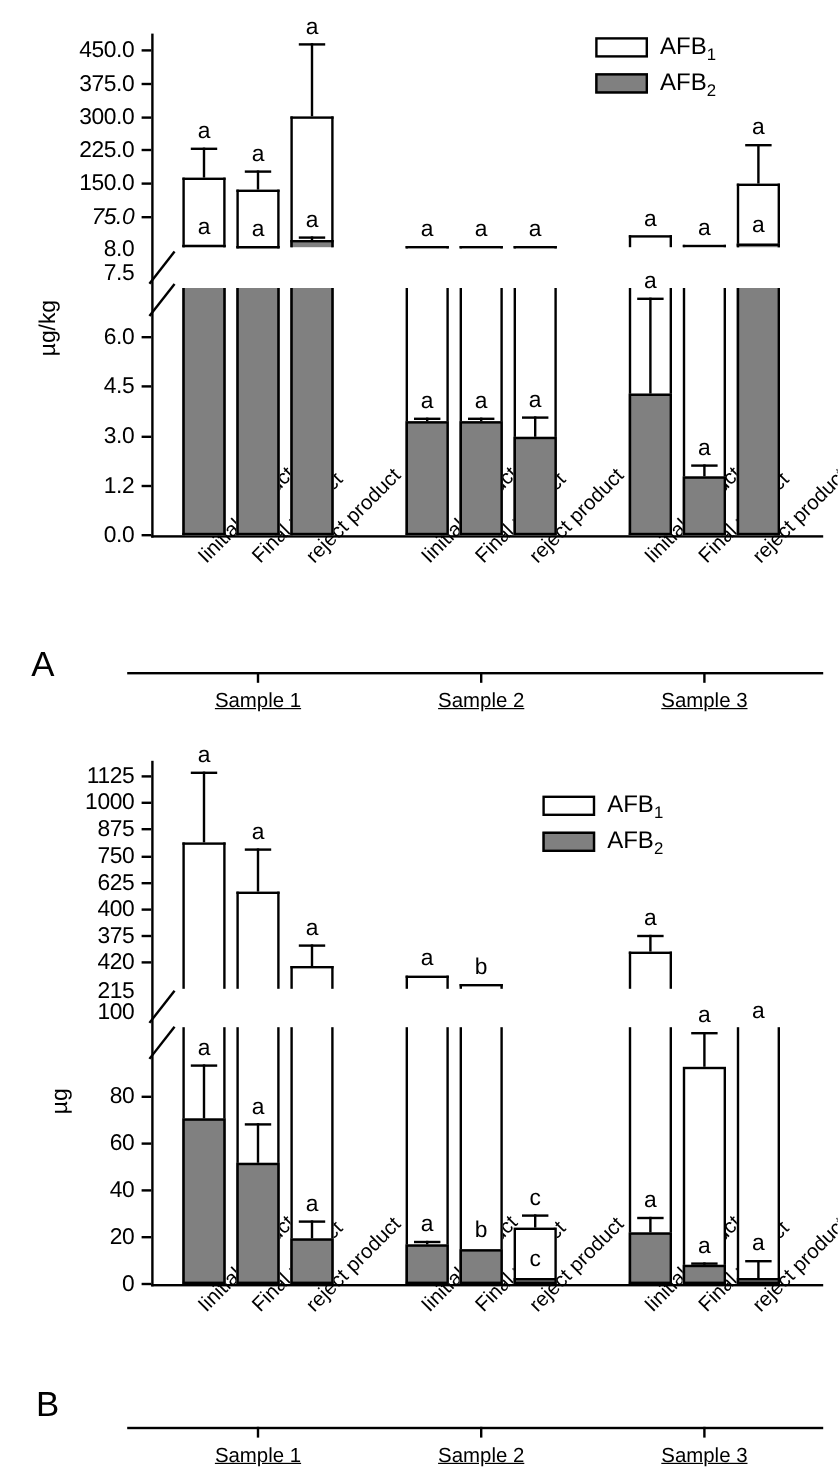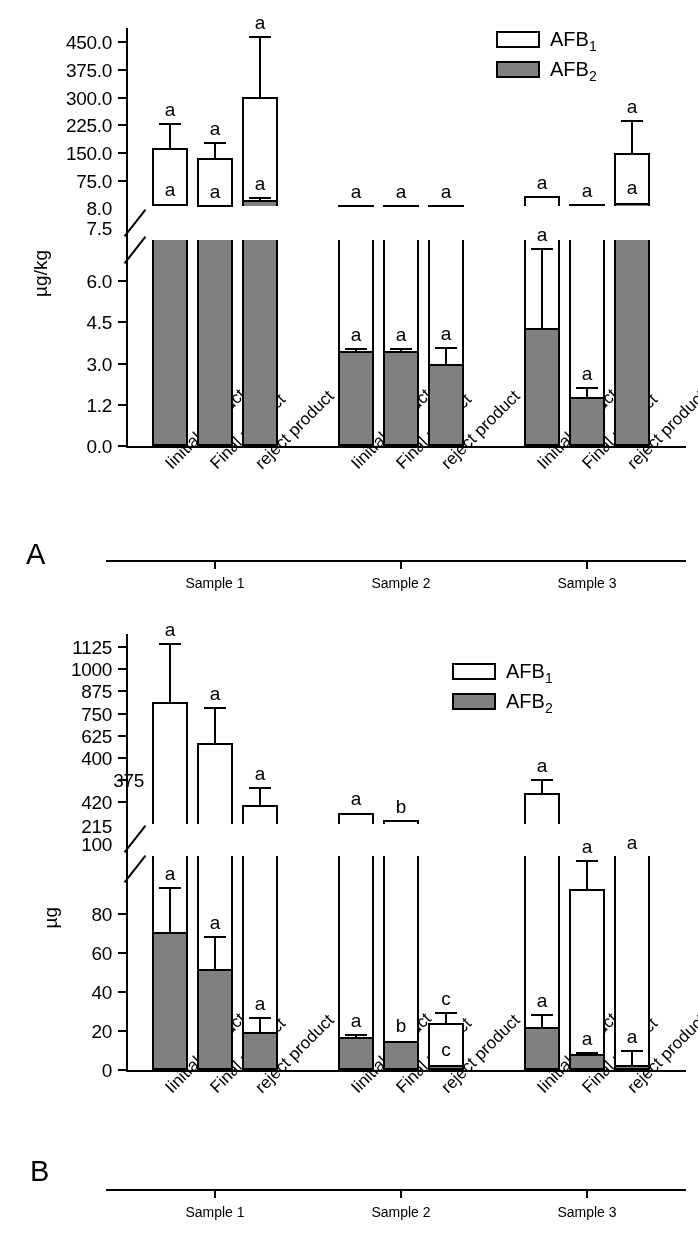--- a/index.html
+++ b/index.html
@@ -32,22 +32,22 @@
   .breakmark{position:absolute;width:2px;height:34px;background:#000;
              transform:rotate(38deg);transform-origin:50% 50%;}
 
   
   .xlabel{position:absolute;font-size:17px;line-height:17px;white-space:nowrap;
           transform-origin:0 0;transform:rotate(-45deg);}
 
   
   .grouprule{position:absolute;height:2px;background:#000;}
   .grouptick{position:absolute;width:2px;height:9px;background:#000;}
-  .grouplabel{position:absolute;font-size:14px;line-height:19px;
-              text-align:center;transform:translateX(-50%);white-space:nowrap;}
+  .grouplabel{position:absolute;font-size:17px;line-height:19px;
+              text-align:center;transform:translateX(-50%);white-space:nowrap;text-decoration:underline;}
   .panel-letter{position:absolute;font-size:29px;line-height:29px;}
 
   
   .legend{position:absolute;}
   .legend-row{position:relative;height:24px;margin-bottom:6px;}
   .legend-swatch{position:absolute;left:0;top:3px;width:44px;height:17px;
                  box-sizing:border-box;border:2px solid #000;}
   .legend-swatch.afb1{background:#fff;}
   .legend-swatch.afb2{background:#808080;}
   .legend-text{position:absolute;left:54px;top:0;font-size:20px;line-height:23px;
@@ -70,21 +70,21 @@
       <div class="ticklabel" style="left: 0px; width: 112px; top: 41.9208px;">450.0</div>
       <div class="tick" style="left: 118px; top: 68.7623px;"></div>
       <div class="ticklabel" style="left: 0px; width: 112px; top: 69.7623px;">375.0</div>
       <div class="tick" style="left: 118px; top: 96.6038px;"></div>
       <div class="ticklabel" style="left: 0px; width: 112px; top: 97.6038px;">300.0</div>
       <div class="tick" style="left: 118px; top: 124.445px;"></div>
       <div class="ticklabel" style="left: 0px; width: 112px; top: 125.445px;">225.0</div>
       <div class="tick" style="left: 118px; top: 152.287px;"></div>
       <div class="ticklabel" style="left: 0px; width: 112px; top: 153.287px;">150.0</div>
       <div class="tick" style="left: 118px; top: 180.128px;"></div>
-      <div class="ticklabel" style="left: 0px; width: 112px; top: 181.128px;">75.0</div>
+      <div class="ticklabel" style="left: 0px; width: 112px; top: 181.128px; font-style: italic;">75.0</div>
       <div class="ticklabel" style="left: 0px; width: 112px; top: 208px;">8.0</div>
     </div>
   <div id="a-lower-ticks">
       <div class="ticklabel" style="left: 0px; width: 112px; top: 228px;">7.5</div>
       <div class="tick" style="left: 118px; top: 280.2px;"></div>
       <div class="ticklabel" style="left: 0px; width: 112px; top: 281.2px;">6.0</div>
       <div class="tick" style="left: 118px; top: 321.4px;"></div>
       <div class="ticklabel" style="left: 0px; width: 112px; top: 322.4px;">4.5</div>
       <div class="tick" style="left: 118px; top: 362.6px;"></div>
       <div class="ticklabel" style="left: 0px; width: 112px; top: 363.6px;">3.0</div>
@@ -239,21 +239,21 @@
       <div class="ticklabel" style="left: 0px; width: 112px; top: 57.3488px;">1000</div>
       <div class="tick" style="left: 118px; top: 78.4419px;"></div>
       <div class="ticklabel" style="left: 0px; width: 112px; top: 79.4419px;">875</div>
       <div class="tick" style="left: 118px; top: 100.535px;"></div>
       <div class="ticklabel" style="left: 0px; width: 112px; top: 101.535px;">750</div>
       <div class="tick" style="left: 118px; top: 122.628px;"></div>
       <div class="ticklabel" style="left: 0px; width: 112px; top: 123.628px;">625</div>
       <div class="tick" style="left: 118px; top: 144.721px;"></div>
       <div class="ticklabel" style="left: 0px; width: 112px; top: 145.721px;">400</div>
       <div class="tick" style="left: 118px; top: 166.814px;"></div>
-      <div class="ticklabel" style="left: 0px; width: 112px; top: 167.814px; padding-left: 32px;">375</div>
+      <div class="ticklabel" style="left: 0px; width: 112px; top: 167.814px;">375</div>
       <div class="tick" style="left: 118px; top: 188.907px;"></div>
       <div class="ticklabel" style="left: 0px; width: 112px; top: 189.907px;">420</div>
       <div class="ticklabel" style="left: 0px; width: 112px; top: 214px;">215</div>
     </div>
   <div id="b-lower-ticks">
       <div class="ticklabel" style="left: 0px; width: 112px; top: 232px;">100</div>
       <div class="tick" style="left: 118px; top: 301.364px;"></div>
       <div class="ticklabel" style="left: 0px; width: 112px; top: 302.364px;">80</div>
       <div class="tick" style="left: 118px; top: 340.273px;"></div>
       <div class="ticklabel" style="left: 0px; width: 112px; top: 341.273px;">60</div>

